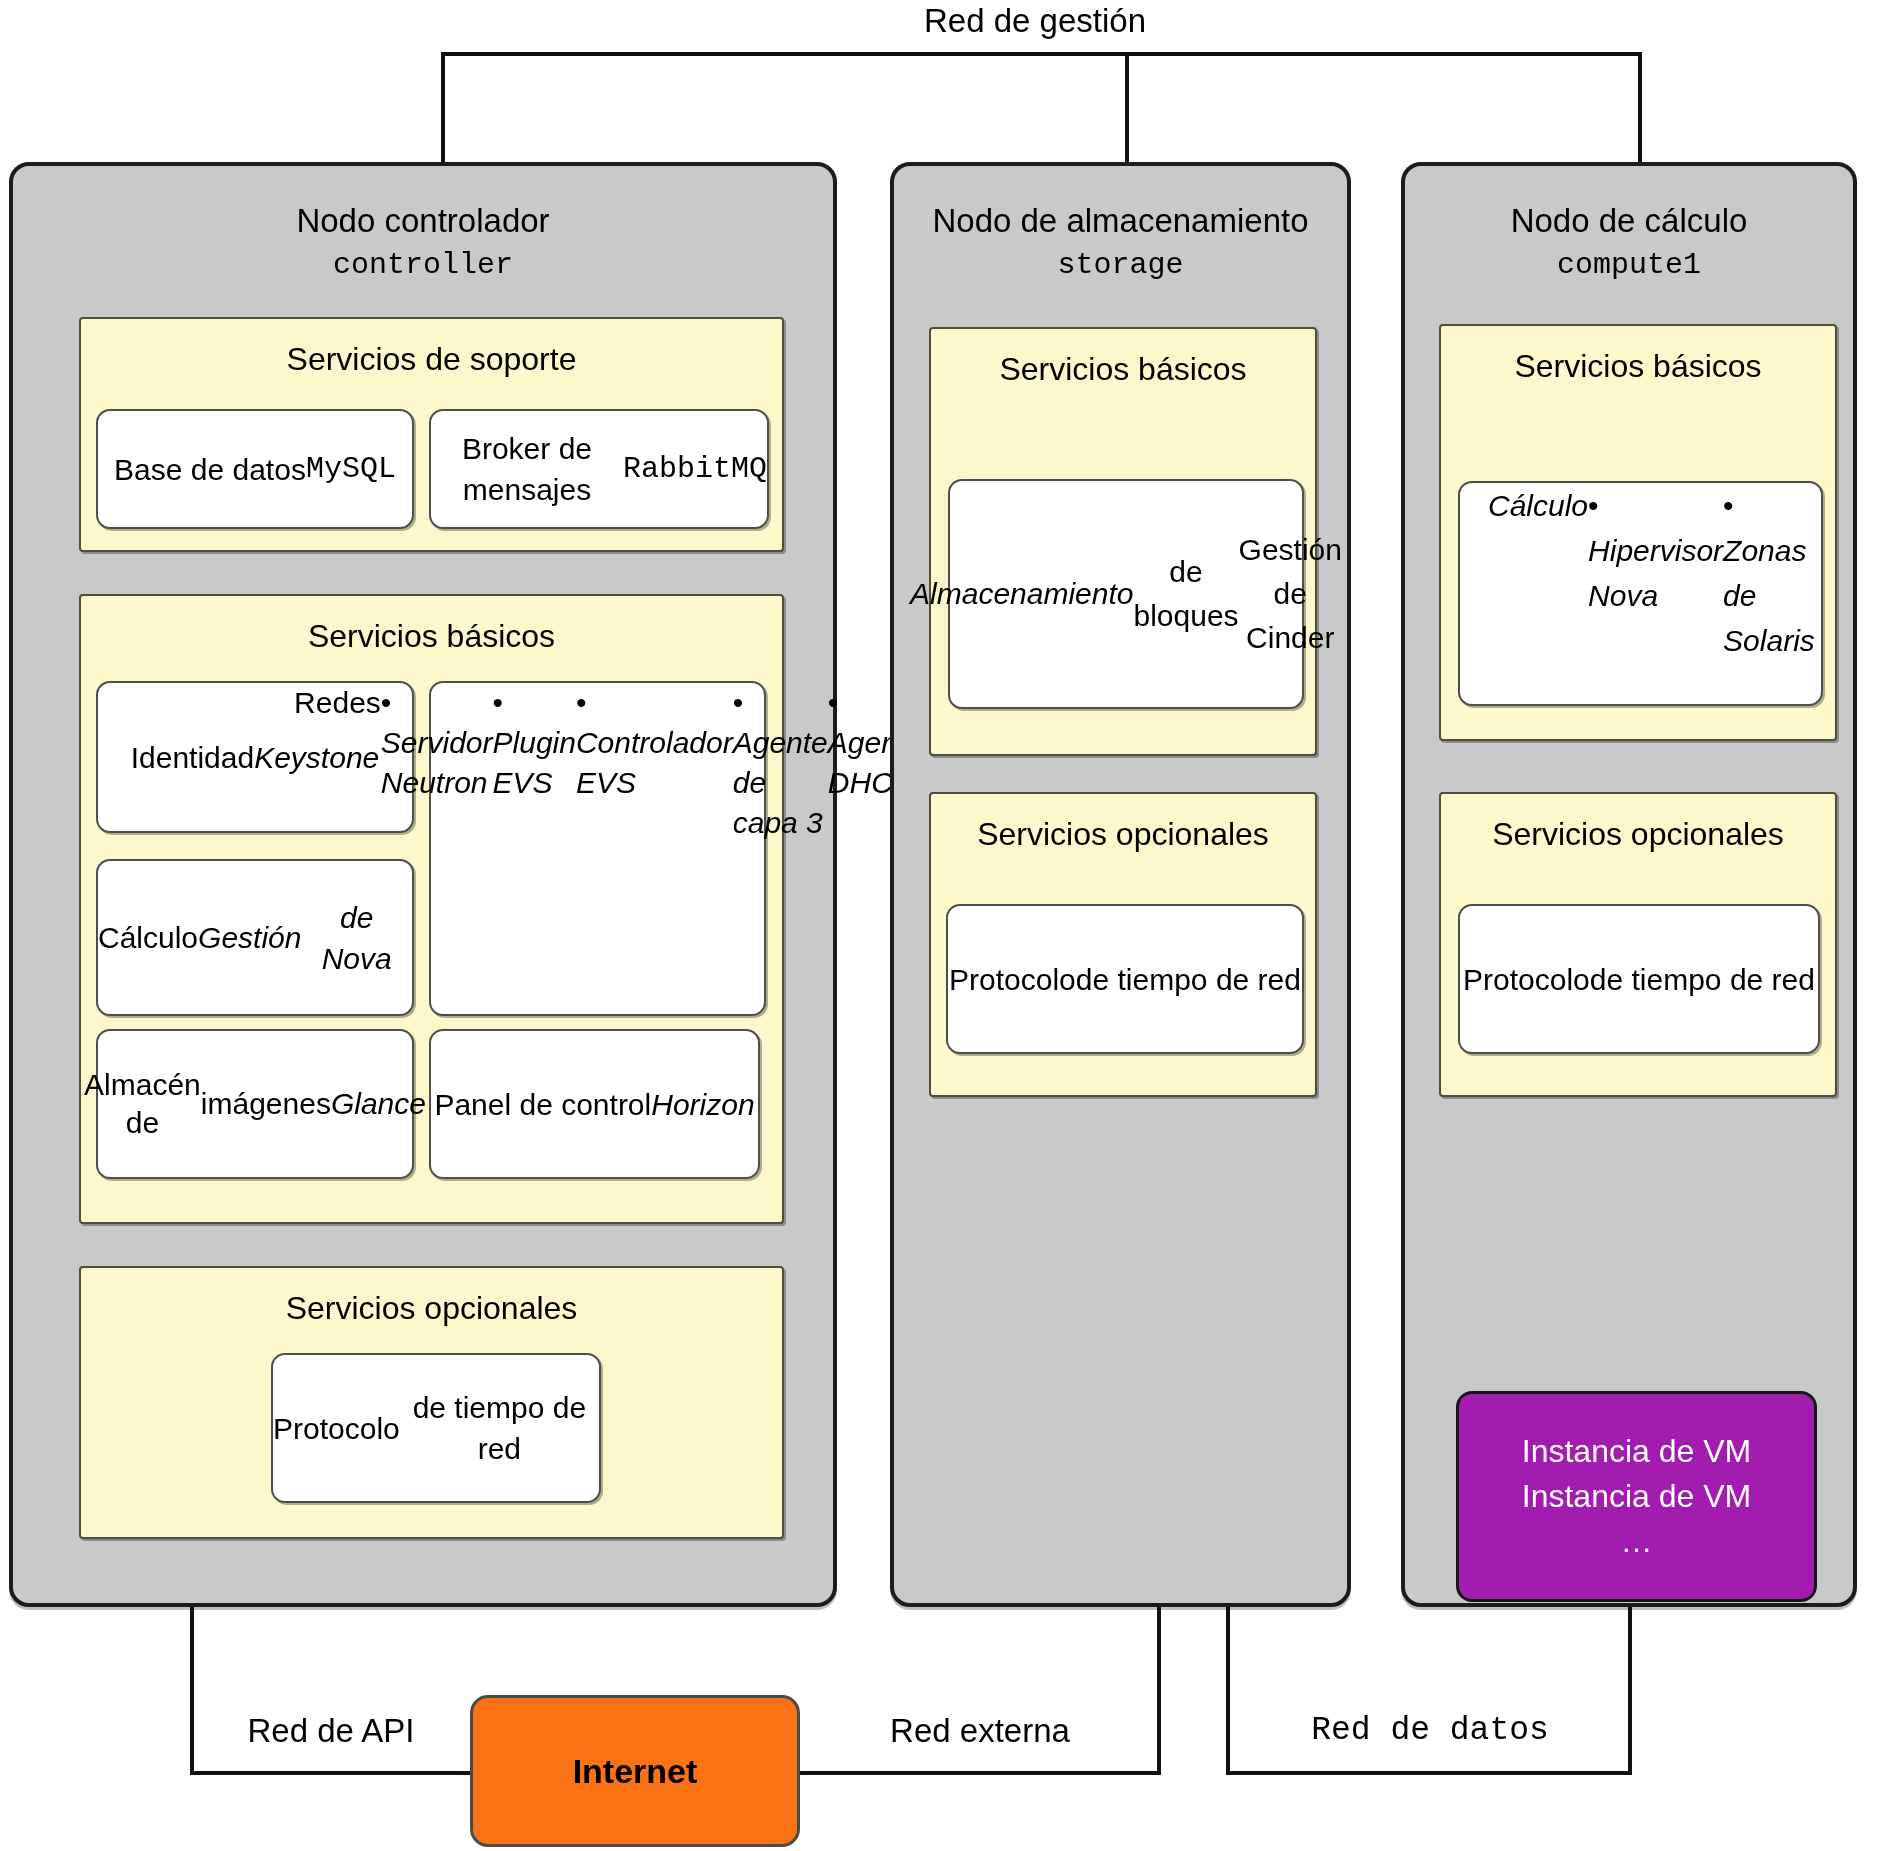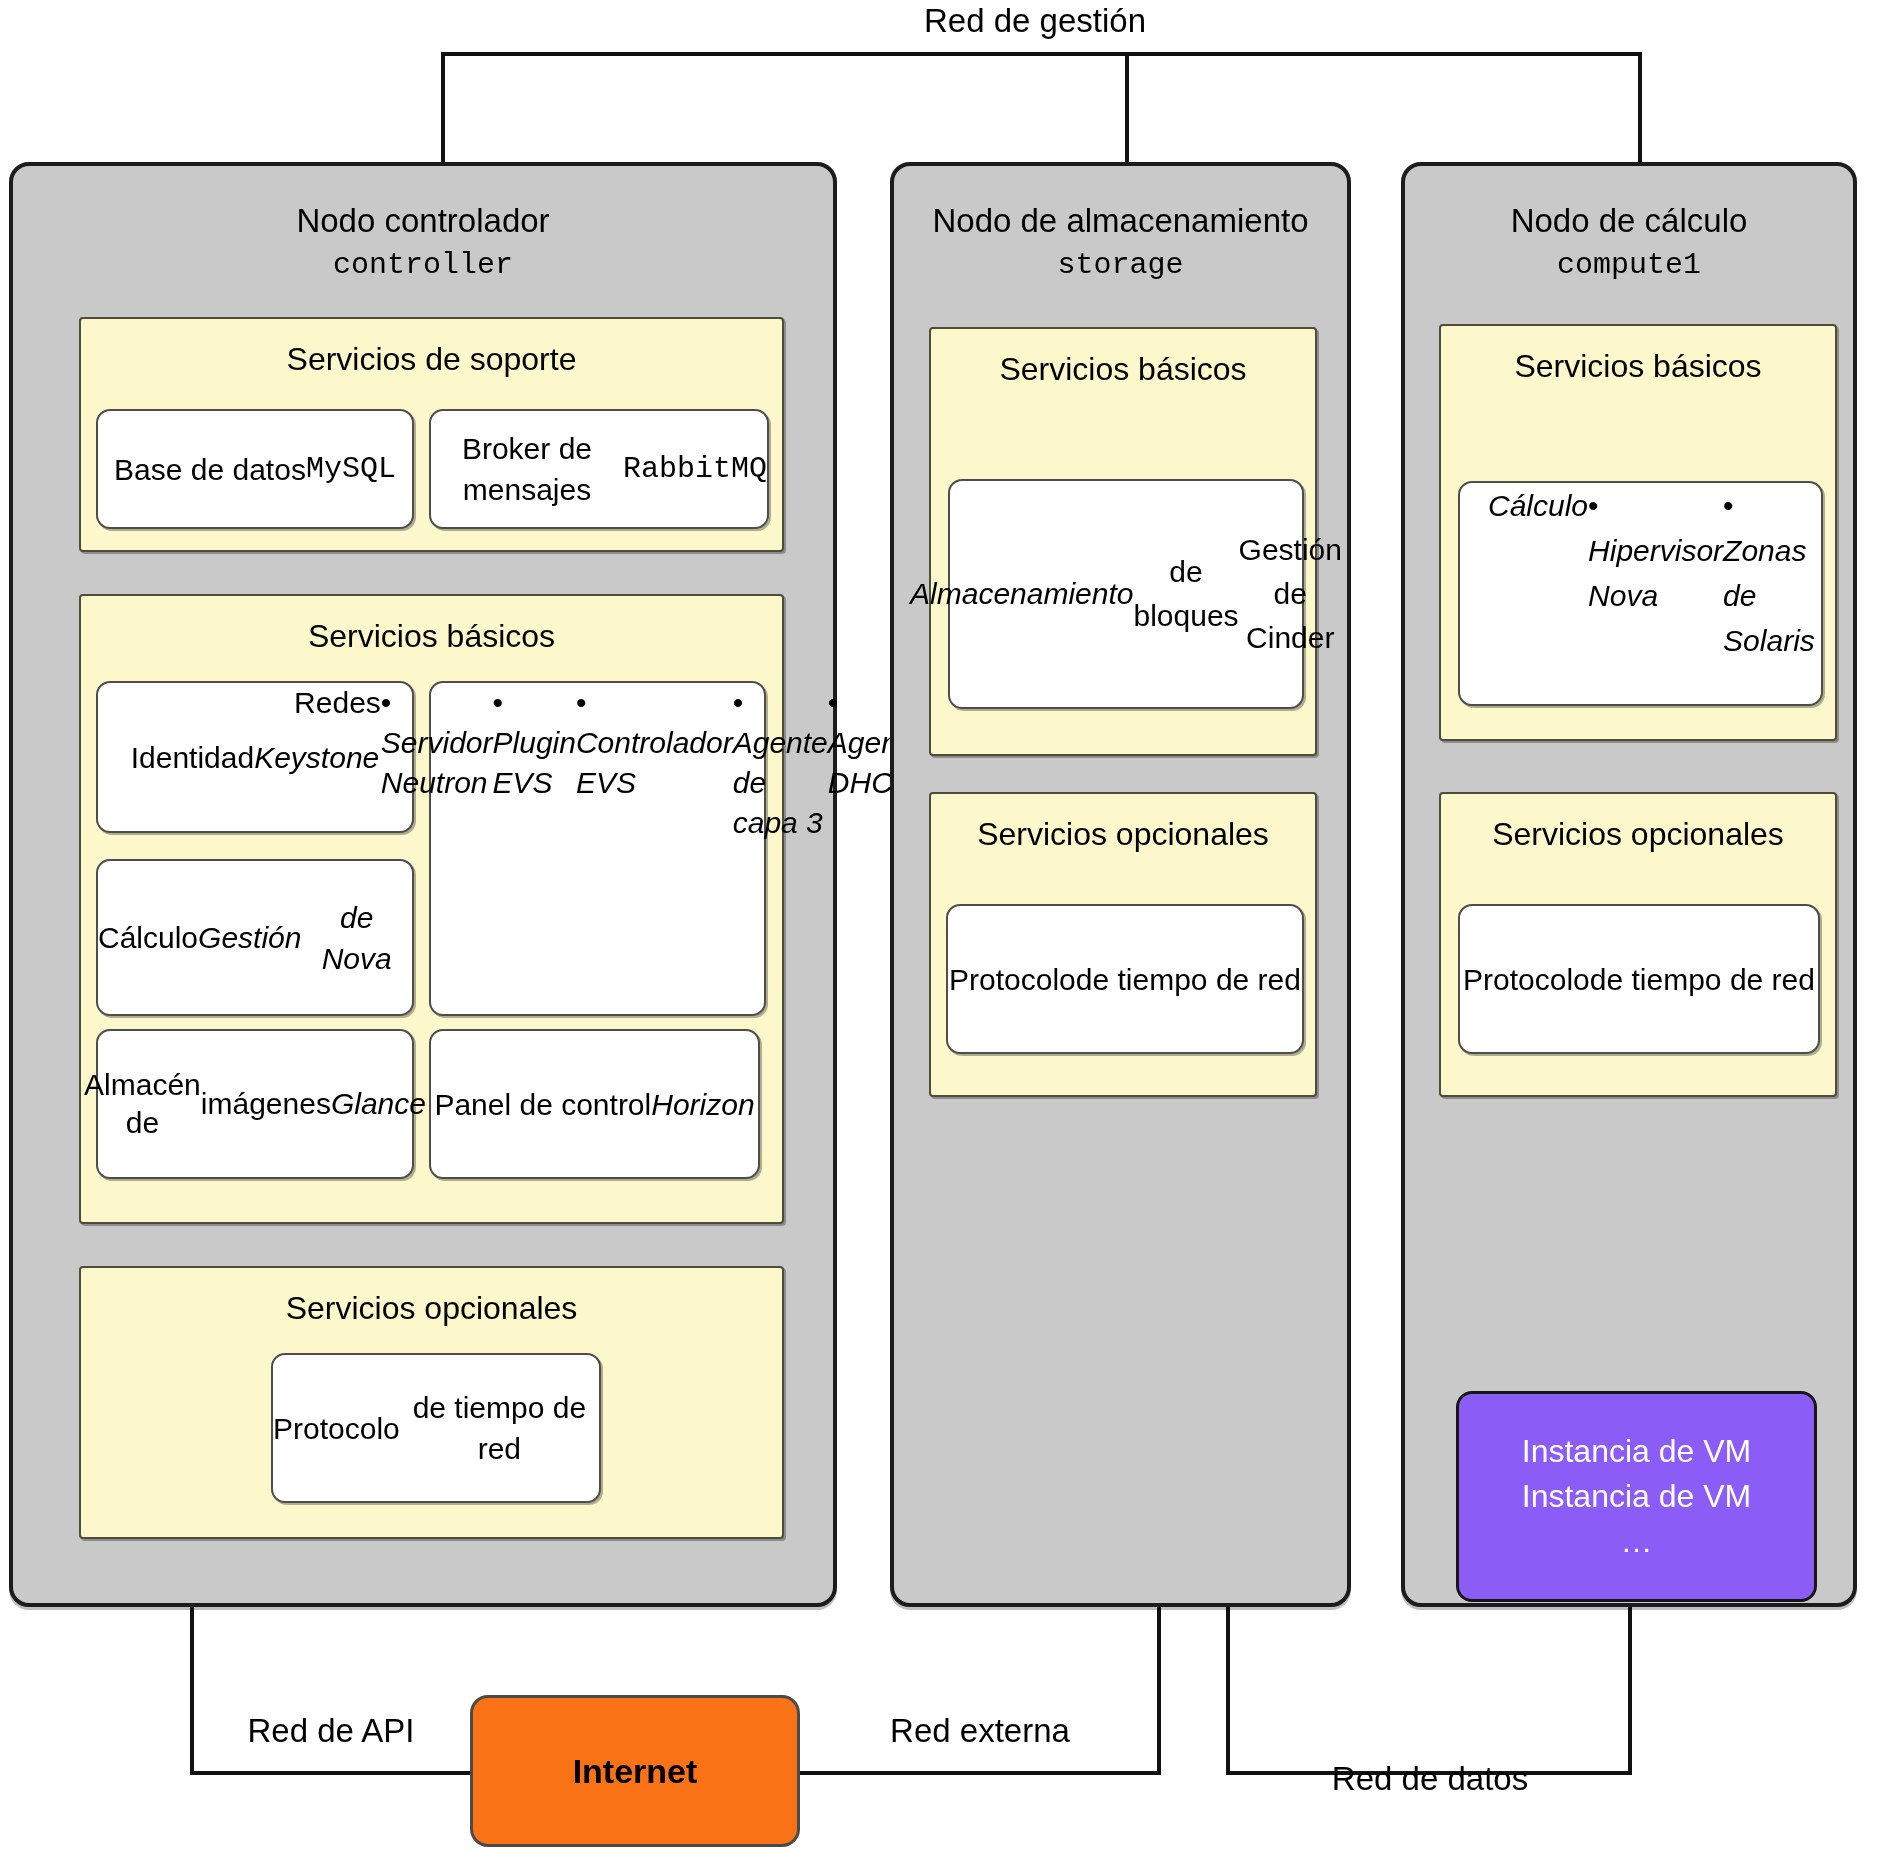--- a/index.html
+++ b/index.html
@@ -28,21 +28,21 @@
   .wbox{position:absolute;background:#ffffff;border:2px solid #4d4d4d;border-radius:14px;
         box-sizing:border-box;box-shadow:2px 2px 0 rgba(0,0,0,0.3);
         display:flex;flex-direction:row;justify-content:center;align-items:center;
         font-size:30px;line-height:41px;text-align:center;}
   .wbox.left{align-items:flex-start;text-align:left;}
   .it{font-style:italic;}
   .mono{font-family:"Liberation Mono",monospace;}
   .bullet::before{content:"• ";font-style:normal;}
 
   
-  .vmbox{position:absolute;background:#8b5cf6;border:3px solid #161616;border-radius:16px;
+  .vmbox{position:absolute;background:#a21caf;border:3px solid #161616;border-radius:16px;
          box-sizing:border-box;display:flex;flex-direction:column;justify-content:center;
          align-items:center;color:#ffffff;font-size:32px;line-height:45px;}
 
   
   .internet{position:absolute;left:470px;top:1695px;width:330px;height:152px;
             background:#f97316;border:3px solid #4a4a4a;border-radius:18px;box-sizing:border-box;
             display:flex;align-items:center;justify-content:center;
             font-weight:bold;font-size:34px;}
 </style>
 </head>
@@ -60,21 +60,21 @@
   <div class="wire" style="left:192px;top:1771px;width:280px;height:4px;"></div>
   <div class="netlabel" style="left:192px;top:1712px;width:278px;">Red de API</div>
 
   <div class="wire" style="left:798px;top:1771px;width:363px;height:4px;"></div>
   <div class="wire" style="left:1157px;top:1605px;width:4px;height:170px;"></div>
   <div class="netlabel" style="left:800px;top:1712px;width:360px;">Red externa</div>
 
   <div class="wire" style="left:1226px;top:1605px;width:4px;height:170px;"></div>
   <div class="wire" style="left:1228px;top:1771px;width:404px;height:4px;"></div>
   <div class="wire" style="left:1628px;top:1605px;width:4px;height:170px;"></div>
-  <div class="netlabel" style="left:1228px;top:1760px;width:404px;">Red de datos</div>
+  <div class="netlabel" style="left:1228px;top:1712px;width:404px;font-family:Liberation Mono, monospace;">Red de datos</div>
 
   <div class="internet">
     <span>Internet</span>
   </div>
 
   <div class="node" style="left:9px;width:828px;">
     <div class="node-title">Nodo controlador</div>
     <div class="hostname">controller</div>
 
     <div class="section" style="left:66px;top:151px;width:705px;height:235px;">

